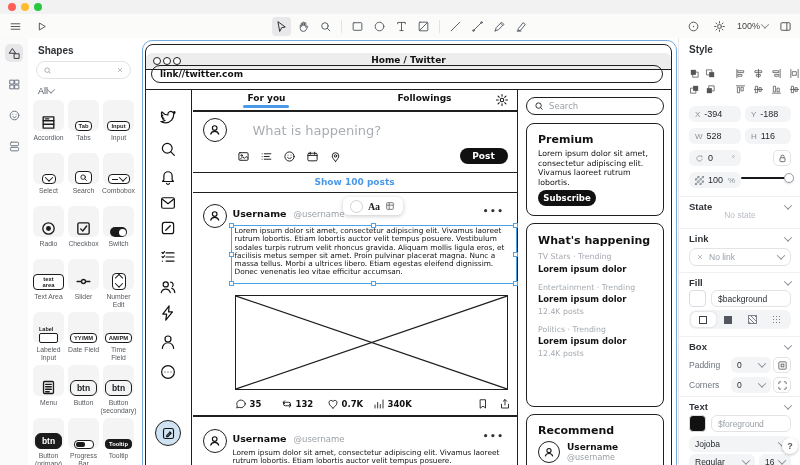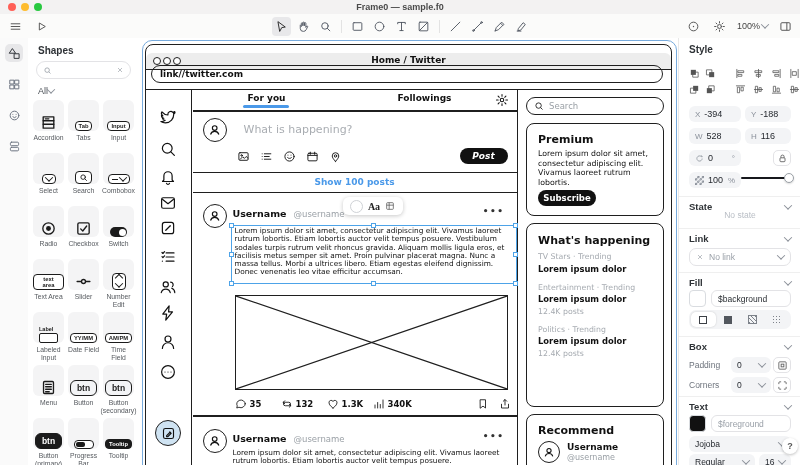--- a/index.html
+++ b/index.html
@@ -70,24 +70,24 @@
   #wf-main{left:46.5px;top:45px;width:324px;bottom:0;border-right:1.5px solid #1f1f1f;}
   #wf-tabs{left:0;top:0;right:0;height:20px;border-bottom:2px solid #1f1f1f;font-size:9px;font-weight:bold;color:#111;}
   #tab-foryou{left:55px;top:3px;}
   #foryou-underline{left:50px;top:15px;width:46px;height:3px;background:#4a99e9;border-radius:2px;}
   #tab-followings{left:205px;top:3px;color:#111;}
   #wf-gear{right:8px;top:3px;width:14px;height:14px;color:#111;}
   #wf-compose{left:0;top:20px;right:0;height:62px;border-bottom:1.5px solid #1f1f1f;}
   .avatar{border:1.5px solid #1f1f1f;border-radius:50%;background:#fff;color:#111;display:flex;align-items:center;justify-content:center;box-sizing:border-box;}
   .avatar svg{width:70%;height:70%;}
   #compose-avatar{left:10px;top:8px;width:24px;height:24px;}
-  #compose-placeholder{left:51px;top:13px;font-size:11px;color:#a9adb2;}
+  #compose-placeholder{left:60px;top:13px;font-size:13px;color:#a9adb2;}
   #compose-icons{left:44px;top:40px;display:flex;gap:10px;color:#111;}
   #compose-icons svg{width:13px;height:13px;stroke-width:1.7;}
-  #post-btn{right:9px;top:38px;width:48px;height:16px;background:#111;border-radius:8px;color:#fff;font-size:9px;font-weight:bold;display:flex;align-items:center;justify-content:center;font-style:italic;}
+  #post-btn{right:9px;top:38px;width:48px;height:16px;background:#111;border-radius:8px;color:#fff;font-size:9px;font-weight:bold;display:flex;align-items:center;justify-content:center;}
   #show-posts{left:0;top:82px;right:0;height:20px;border-bottom:1.5px solid #1f1f1f;display:flex;align-items:center;justify-content:center;font-size:9px;font-weight:bold;color:#4a99e9;}
   #tweet1{left:0;top:102px;right:0;height:223px;border-bottom:2px solid #1f1f1f;}
   #t1-avatar{left:10px;top:12px;width:24px;height:24px;}
   .uname{font-size:9.5px;font-weight:bold;color:#111;}
   .handle{font-size:8.5px;color:#9aa0a6;}
   .dots{font-size:9px;letter-spacing:1.5px;color:#333;font-weight:bold;}
   #t1-user{left:40px;top:16px;display:flex;gap:7px;align-items:baseline;}
   #t1-dots{right:12px;top:14px;}
   #mini-toolbar{left:150px;top:5px;width:60px;height:18px;background:#fff;border-radius:6px;box-shadow:0 1px 4px rgba(0,0,0,.22);display:flex;align-items:center;justify-content:center;gap:5px;z-index:5;}
   #mini-swatch{width:11px;height:11px;border:1px solid #cfd2d6;border-radius:50%;background:#fff;}
@@ -161,21 +161,20 @@
   .ddpill .chev{margin-left:auto;}
   #help-btn{position:absolute;right:3px;top:400px;width:16px;height:16px;border-radius:50%;background:#fff;box-shadow:0 1px 3px rgba(0,0,0,.25);display:flex;align-items:center;justify-content:center;font-size:9px;font-weight:bold;color:#555;z-index:9;}
 </style>
 </head>
 <body>
 
 <div id="titlebar" class="abs">
   <span id="tl-red" class="abs tl"></span>
   <span id="tl-yellow" class="abs tl"></span>
   <span id="tl-green" class="abs tl"></span>
-  <div id="win-title" class="abs">Frame0 — sample.f0</div>
 </div>
 
 <div id="toolbar" class="abs">
   <div class="abs tbtn" style="left:6px">
       <svg viewBox="0 0 24 24" fill="none" stroke="currentColor" stroke-width="1.8" stroke-linecap="round">
         <path d="M4 7h16M4 12h16M4 17h16"></path>
       </svg>
     </div>
   <div class="abs tbtn" style="left:32px">
       <svg viewBox="0 0 24 24" fill="none" stroke="currentColor" stroke-width="1.8" stroke-linejoin="round">
@@ -670,21 +669,21 @@
             <span class="act" style="left: 88px;">
               <svg viewBox="0 0 24 24" fill="none" stroke="currentColor" stroke-width="1.7" stroke-linecap="round" stroke-linejoin="round">
                 <path d="M7.5 5.5l-3 3 3 3M4.5 8.5h11a3.5 3.5 0 013.5 3.5v1.5M16.5 18.5l3-3-3-3M19.5 15.5h-11A3.5 3.5 0 015 12v-1.5"></path>
               </svg>
               <span>132</span>
             </span>
             <span class="act" style="left: 134px;">
               <svg viewBox="0 0 24 24" fill="none" stroke="currentColor" stroke-width="1.7" stroke-linecap="round" stroke-linejoin="round">
                 <path d="M12 20S4 15 4 9.8A4.3 4.3 0 0112 7a4.3 4.3 0 018 2.8C20 15 12 20 12 20z"></path>
               </svg>
-              <span>1.3K</span>
+              <span>0.7K</span>
             </span>
             <span class="act" style="left: 180px;">
               <svg viewBox="0 0 24 24" fill="none" stroke="currentColor" stroke-width="1.7" stroke-linecap="round" stroke-linejoin="round">
                 <path d="M4 20v-6M9.3 20V9M14.6 20v-7M20 20V4"></path>
               </svg>
               <span>340K</span>
             </span>
             <span class="act" style="left: 284px;">
               <svg viewBox="0 0 24 24" fill="none" stroke="currentColor" stroke-width="1.7" stroke-linecap="round" stroke-linejoin="round">
                 <path d="M7 3.5h10V20l-5-3.8L7 20z"></path>

